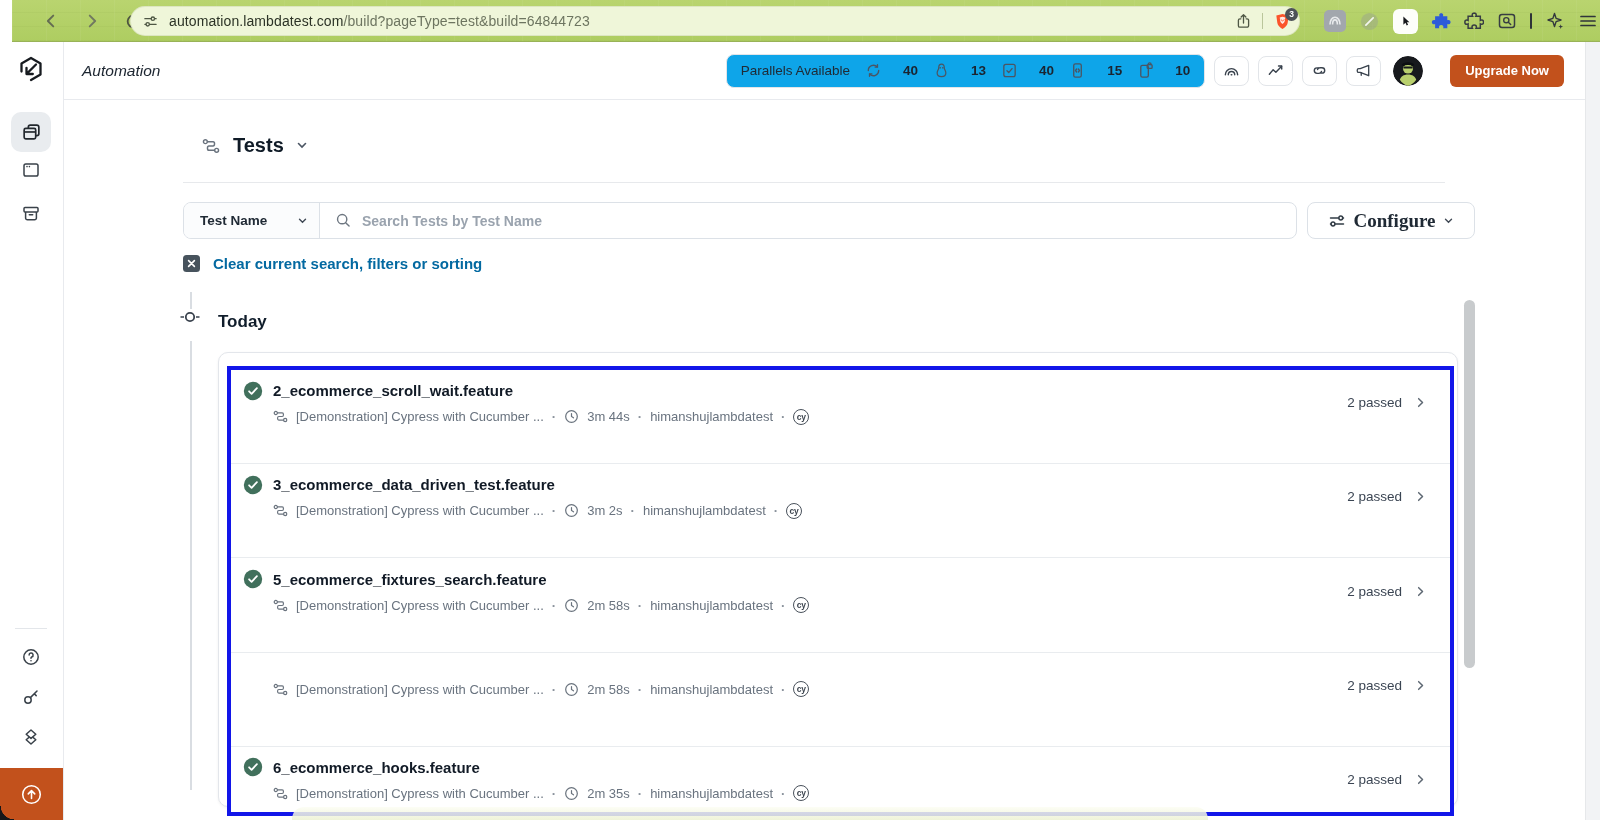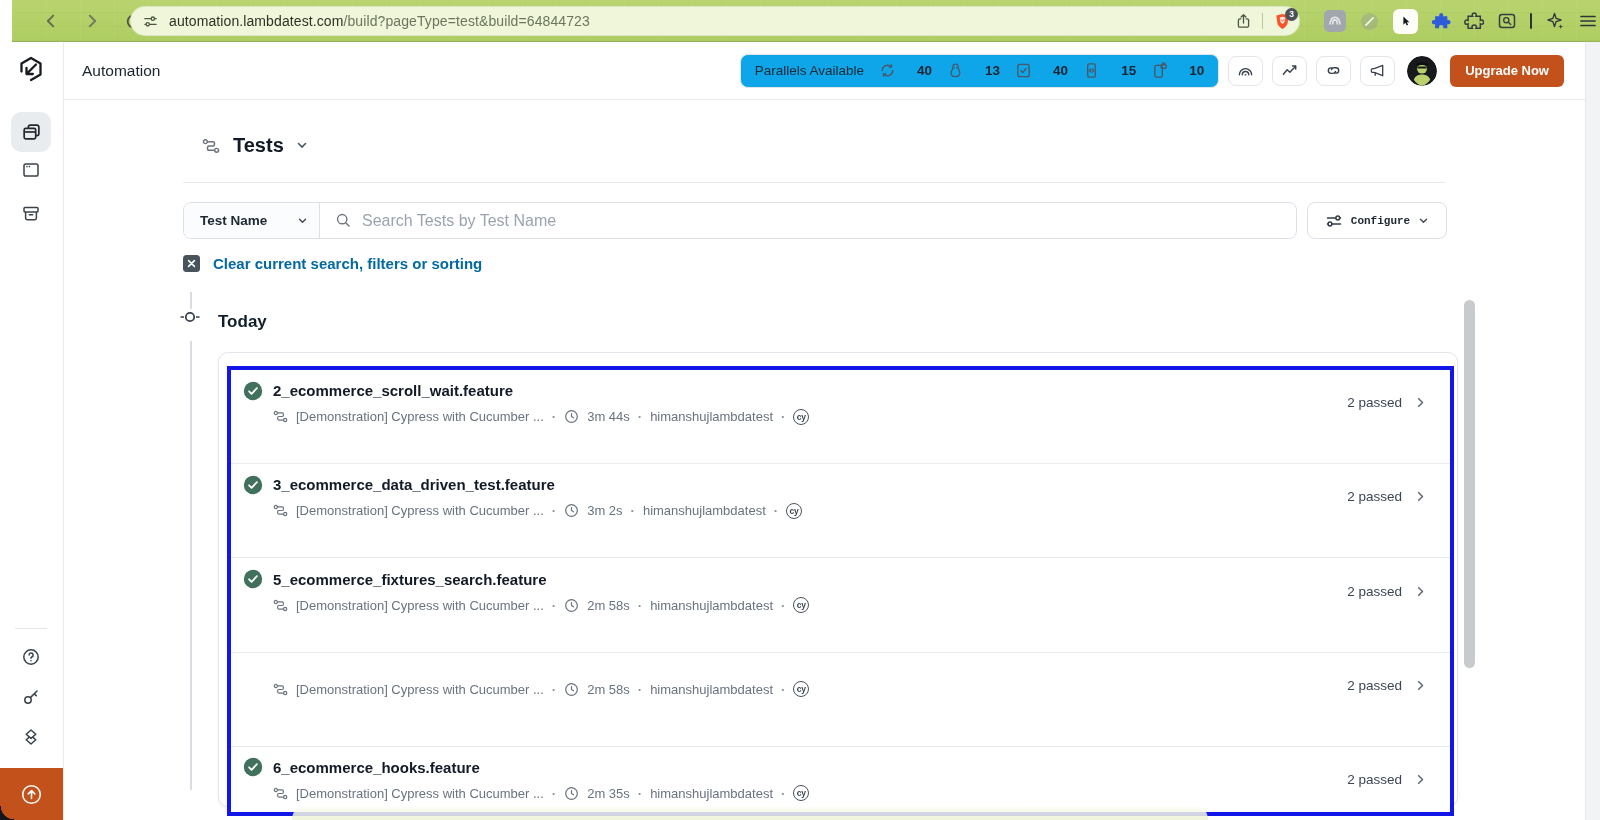--- a/index.html
+++ b/index.html
@@ -29,31 +29,31 @@
   .shield-badge { position:absolute; right:-6px; top:-4px; min-width:13px; height:13px; border-radius:7px;
     background:#4d5157; color:#fff; font-size:8.5px; font-weight:700; display:flex; align-items:center;
     justify-content:center; padding:0 3px; }
   .ext-row { position:absolute; right:14px; top:0; height:42px; display:flex; align-items:center; gap:13px; z-index:2; }
   .cursor-chip { width:25px; height:25px; background:#fdfefa; border-radius:6px; display:flex; align-items:center; justify-content:center; }
   .ext-sep { width:2px; height:16px; background:#2e3338; border-radius:1px; }
 
   
   .app-header { position:absolute; left:64px; top:42px; width:1536px; height:58px; background:#fff;
     border-bottom:1px solid #e8eaee; display:flex; align-items:center; padding:0 36px 0 18px; }
-  .app-title { font-size:15.5px; font-weight:500; color:#1c2530; }
+  .app-title { font-size:15.5px; font-weight:500; color:#1c2530;font-style:italic; }
   .header-right { margin-left:auto; display:flex; align-items:center; gap:9px; }
   .stats-pill { height:34px; border:1px solid #e2e5e9; border-radius:8px; display:flex; align-items:center;
     gap:15px; padding:0 14px; background:#0ea5e9; }
   .stats-label { font-size:13.5px; font-weight:500; color:#202b36; white-space:nowrap; }
   .stat-item { display:flex; align-items:center; gap:21px; }
   .stat-val { font-size:13.5px; font-weight:700; color:#1b2430; }
   .hbtn { width:35px; height:30px; border:1px solid #e2e5e9; border-radius:8px; background:#fff;
     display:flex; align-items:center; justify-content:center; }
   .avatar { width:30px; height:30px; border-radius:50%; overflow:hidden; margin-left:3px; }
-  .upgrade-btn { height:32px; padding:0 15px; margin-left:4px; border:none; border-radius:6px;
+  .upgrade-btn { height:32px; padding:0 15px; margin-left:18px; border:none; border-radius:6px;
     background:var(--upgrade-orange,#c2511c); color:#fff; font-size:13px; font-weight:700;
     font-family:inherit; display:flex; align-items:center; }
 
   
   .sidebar { position:absolute; left:0; top:42px; width:64px; height:778px; background:#fff; border-right:1px solid #e8eaee; }
   .logo { position:absolute; left:16px; top:13px; }
   .side-tile { position:absolute; left:11px; top:70px; width:40px; height:40px; border-radius:10px;
     background:#e9ecef; display:flex; align-items:center; justify-content:center; }
   .side-ic { position:absolute; left:21px; display:flex; }
   .side-divider { position:absolute; left:15px; top:586px; width:32px; height:1px; background:#e3e6ea; }
@@ -64,25 +64,25 @@
   .tests-head { position:absolute; left:202px; top:134px; display:flex; align-items:center; gap:13px; }
   .tests-title { font-size:20px; font-weight:700; color:#101b27; }
   .head-divider { position:absolute; left:183px; top:182px; width:1262px; height:1px; background:#e7e9ec; }
 
   .filter-bar { position:absolute; left:183px; top:202px; width:1114px; height:37px; border:1px solid #dce1e7;
     border-radius:8px; background:#fff; display:flex; }
   .filter-seg { width:136px; display:flex; align-items:center; gap:4px; padding:0 12px 0 16px;
     border-right:1px solid #dce1e7; background:#fbfcfd; border-radius:7px 0 0 7px; }
   .filter-seg-label { flex:1; font-size:13.5px; font-weight:600; color:#202a35; }
   .search-area { flex:1; display:flex; align-items:center; gap:10px; padding:0 15px; }
-  .search-input { flex:1; border:none; outline:none; font-family:inherit; font-size:16px; color:#737373; background:transparent; }
+  .search-input { flex:1; border:none; outline:none; font-family:inherit; font-size:14px; color:#737373; background:transparent;font-weight:bold; }
   .search-input::placeholder { color:#9aa3ae; }
-  .configure-btn { position:absolute; left:1307px; top:202px; width:140px; height:37px; border:1px solid #dce1e7;
+  .configure-btn { position:absolute; left:1307px; top:202px; width:168px; height:37px; border:1px solid #dce1e7;
     border-radius:8px; background:#fff; display:flex; align-items:center; justify-content:center; gap:9px;
-    font-family:Liberation Mono, monospace; font-size:11px; font-weight:600; color:#202a35; }
+    font-family:Liberation Serif, serif; font-size:19px; font-weight:600; color:#202a35; }
 
   .clear-row { position:absolute; left:183px; top:255px; display:flex; align-items:center; gap:13px; cursor:pointer; }
   .clear-label { font-size:15px; font-weight:600; color:#0369a1; }
 
   .tl-seg { position:absolute; left:190px; width:2px; background:#d9dde2; }
   .tl-top { top:292px; height:17px; }
   .tl-bottom { top:341px; height:449px; }
   .today-node { position:absolute; left:180px; top:310px; }
   .today-label { position:absolute; left:218px; top:312px; font-size:17px; font-weight:700; color:#101d2b; }
 

